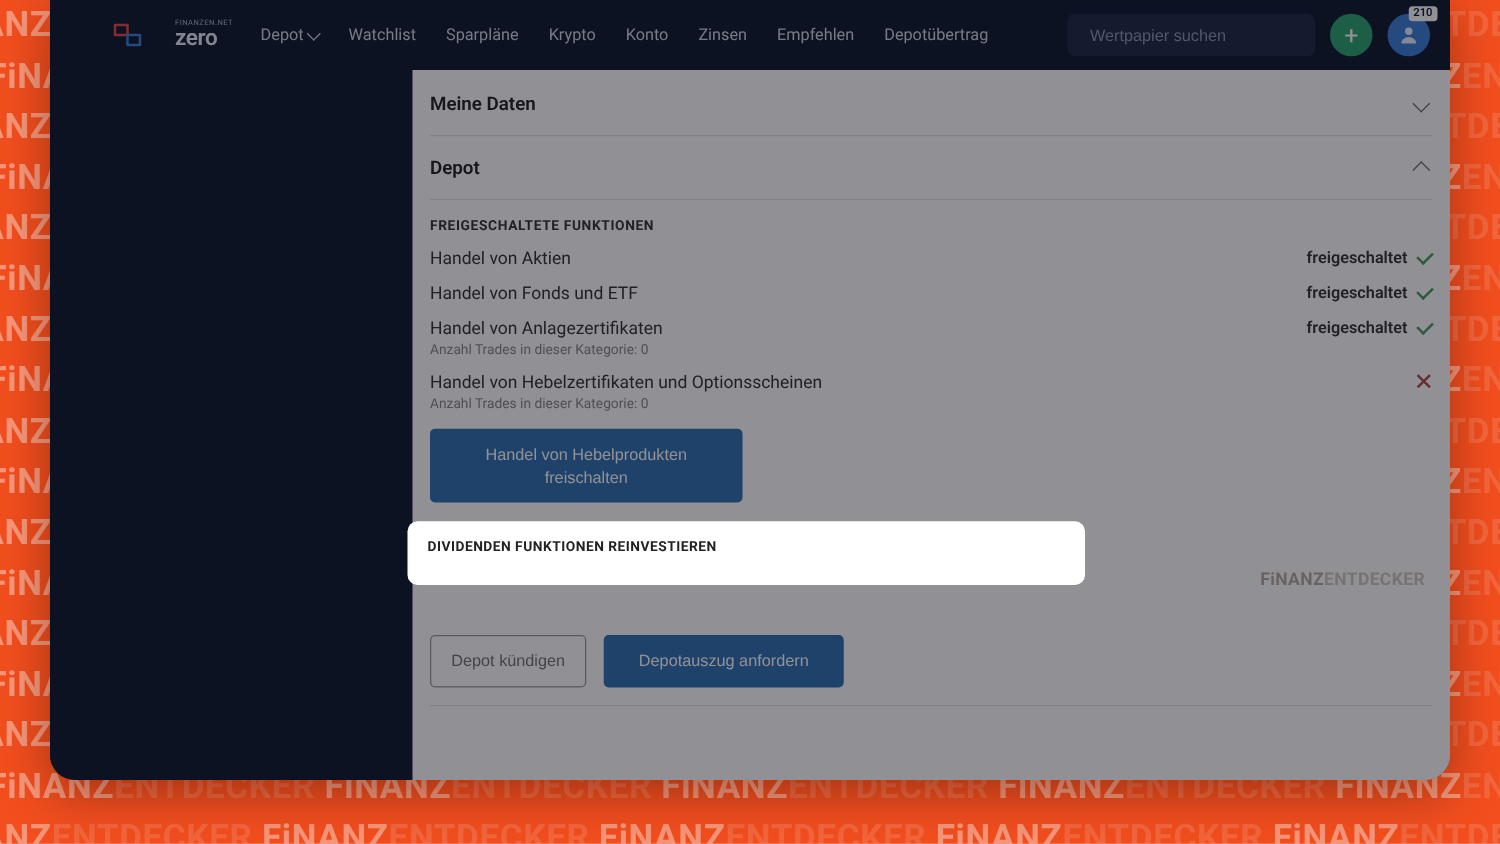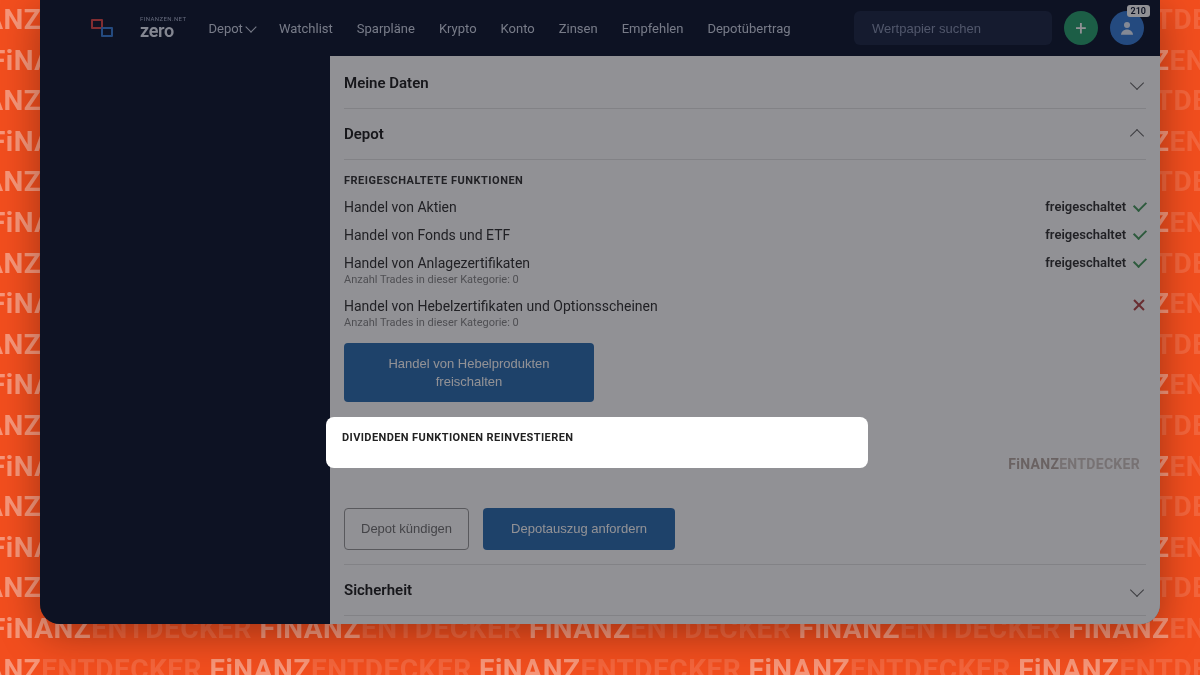--- a/index.html
+++ b/index.html
@@ -284,24 +284,20 @@
       <button class="primary-btn btn-unlock">Handel von Hebelprodukten freischalten</button>
       
       
       <div style="height:90px"></div>
       
       <div class="action-row">
         <button class="secondary-btn">Depot kündigen</button>
         <button class="primary-btn">Depotauszug anfordern</button>
       </div>
       
-      <div class="accordion-row">
-        <span class="accordion-title">Sicherheit</span>
-        <span class="accordion-chev"></span>
-      </div>
       <div class="accordion-row" style="border-bottom:none">
         
         
       </div>
     </div>
 
     <div class="watermark">
       <span class="bold">FiNANZ</span><span>ENTDECKER</span>
     </div>
   </div>

